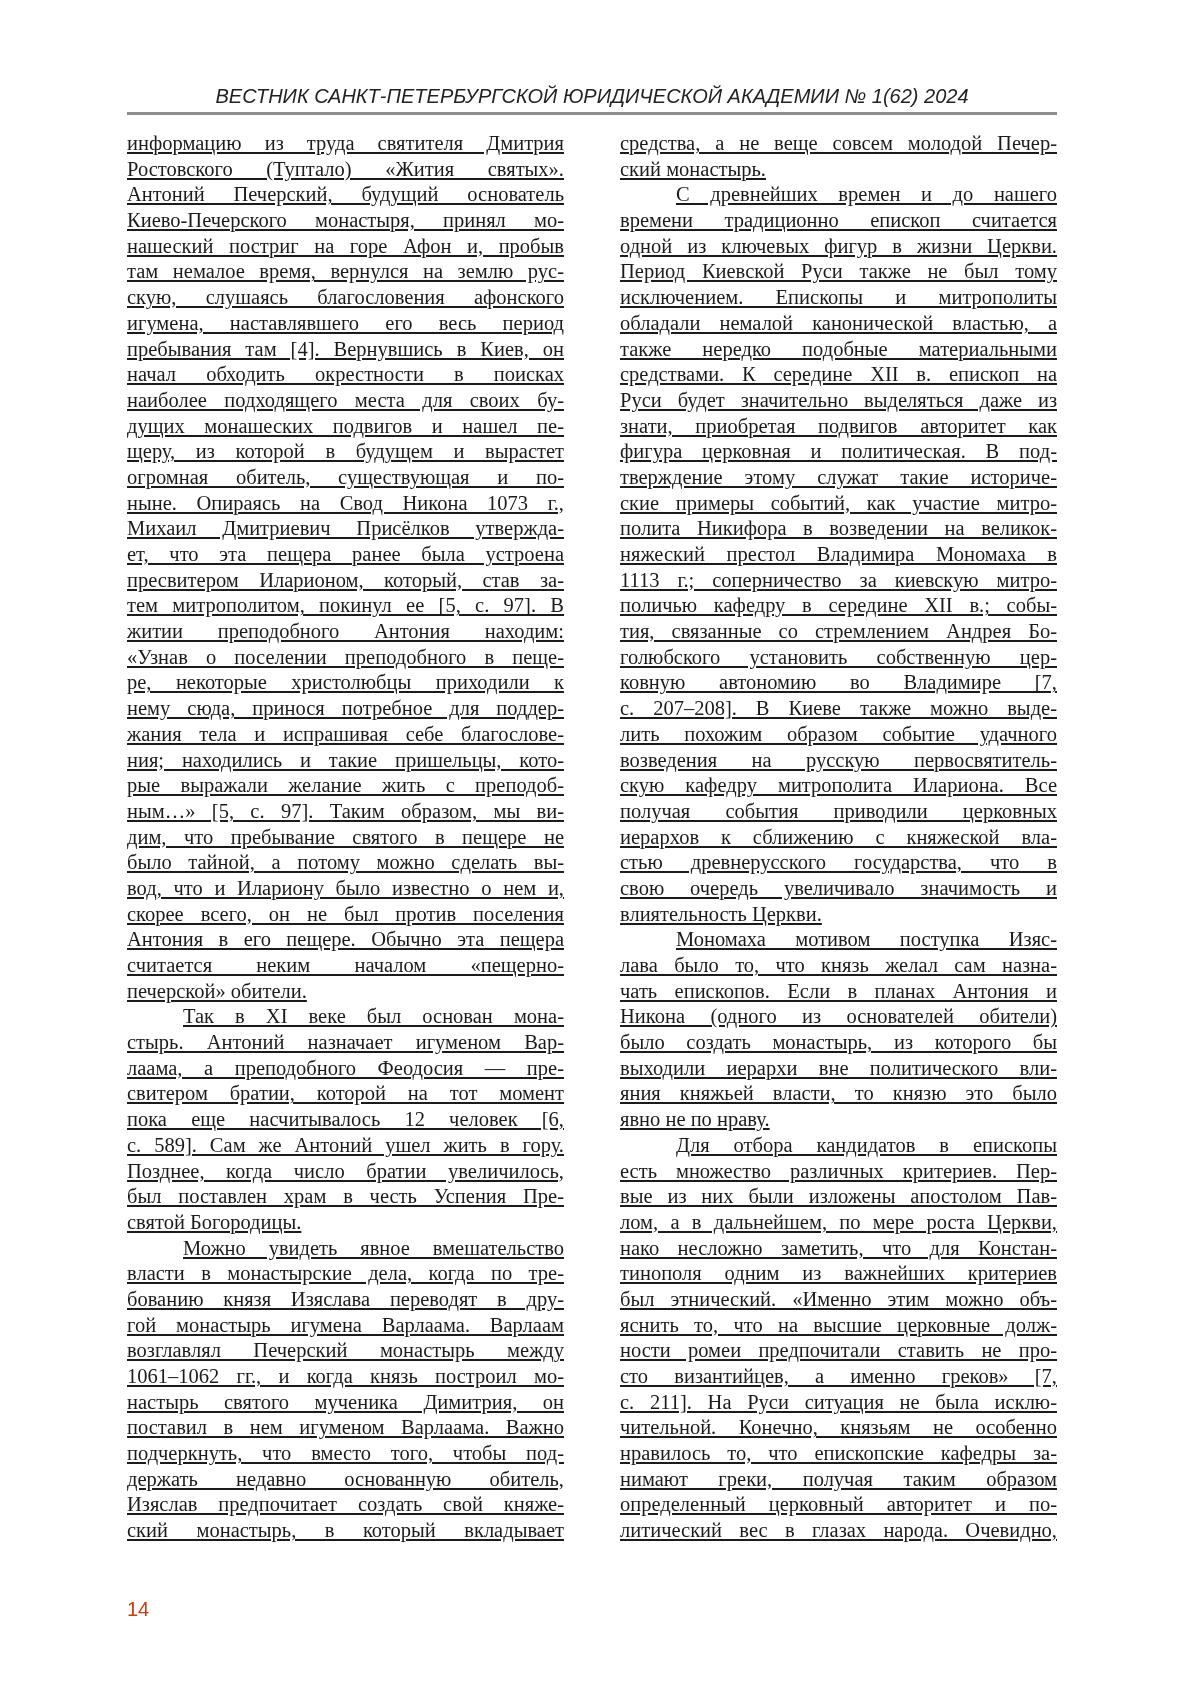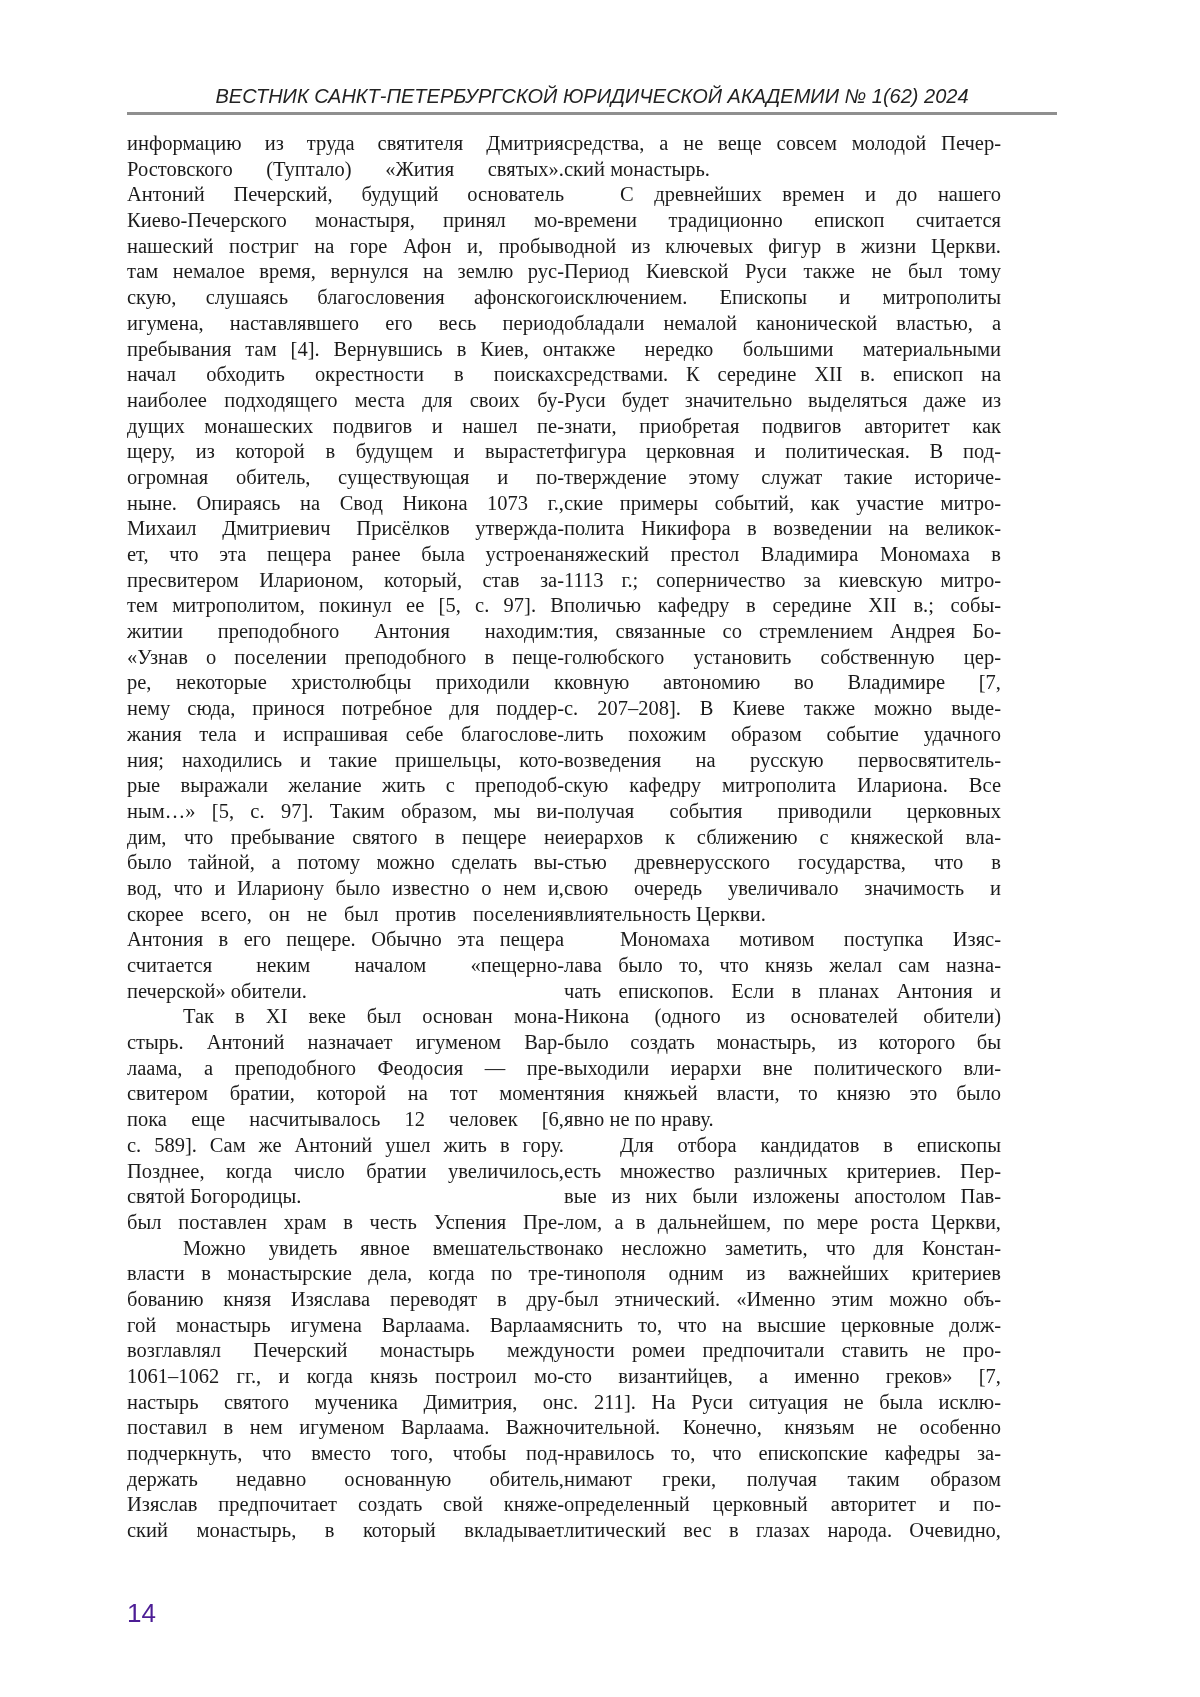--- a/index.html
+++ b/index.html
@@ -33,42 +33,44 @@
     width: 930px;
     height: 3px;
     background: #8f8f8f;
   }
   .columns {
     position: absolute;
     top: 131px;
     left: 127px;
     width: 930px;
     display: flex;
+    gap: 56px;
+    text-decoration: underline;
   }
   .column {
     width: 437px;
     font-size: 20.5px;
     line-height: 25.7px;
   }
   .line {
     text-align: justify;
     text-align-last: justify;
     white-space: normal;
     height: 25.7px;
     overflow: visible;
   }
   .line.first { text-indent: 56px; }
   .line.end { text-align-last: left; }
   .page-number {
     position: absolute;
     top: 1598px;
     left: 127px;
     font-family: "Liberation Sans", sans-serif;
-    font-size: 26px;
-    color: #4c1d95;
+    font-size: 20px;
+    color: #c2410c;
   }
 </style>
 </head>
 <body>
 
 <div class="page">
   <div class="header-title">ВЕСТНИК САНКТ-ПЕТЕРБУРГСКОЙ ЮРИДИЧЕСКОЙ АКАДЕМИИ № 1(62) 2024</div>
   <div class="header-rule"></div>
 
   <div class="columns">
@@ -107,22 +109,22 @@
         <div class="line">Антония в его пещере. Обычно эта пещера</div>
         <div class="line">считается неким началом «пещерно-</div>
         <div class="line end">печерской» обители.</div>
         <div class="line first">Так в XI веке был основан мона-</div>
         <div class="line">стырь. Антоний назначает игуменом Вар-</div>
         <div class="line">лаама, а преподобного Феодосия — пре-</div>
         <div class="line">свитером братии, которой на тот момент</div>
         <div class="line">пока еще насчитывалось 12 человек [6,</div>
         <div class="line">с. 589]. Сам же Антоний ушел жить в гору.</div>
         <div class="line">Позднее, когда число братии увеличилось,</div>
+        <div class="line">был поставлен храм в честь Успения Пре-</div>
         <div class="line end">святой Богородицы.</div>
-        <div class="line">был поставлен храм в честь Успения Пре-</div>
         <div class="line first">Можно увидеть явное вмешательство</div>
         <div class="line">власти в монастырские дела, когда по тре-</div>
         <div class="line">бованию князя Изяслава переводят в дру-</div>
         <div class="line">гой монастырь игумена Варлаама. Варлаам</div>
         <div class="line">возглавлял Печерский монастырь между</div>
         <div class="line">1061–1062 гг., и когда князь построил мо-</div>
         <div class="line">настырь святого мученика Димитрия, он</div>
         <div class="line">поставил в нем игуменом Варлаама. Важно</div>
         <div class="line">подчеркнуть, что вместо того, чтобы под-</div>
         <div class="line">держать недавно основанную обитель,</div>
@@ -131,21 +133,21 @@
       </div>
     <div class="column">
         <div class="line">средства, а не веще совсем молодой Печер-</div>
         <div class="line end">ский монастырь.</div>
         <div class="line first">С древнейших времен и до нашего</div>
         <div class="line">времени традиционно епископ считается</div>
         <div class="line">одной из ключевых фигур в жизни Церкви.</div>
         <div class="line">Период Киевской Руси также не был тому</div>
         <div class="line">исключением. Епископы и митрополиты</div>
         <div class="line">обладали немалой канонической властью, а</div>
-        <div class="line">также нередко большими материальными</div>
+        <div class="line">также нередко подобные материальными</div>
         <div class="line">средствами. К середине XII в. епископ на</div>
         <div class="line">Руси будет значительно выделяться даже из</div>
         <div class="line">знати, приобретая подвигов авторитет как</div>
         <div class="line">фигура церковная и политическая. В под-</div>
         <div class="line">тверждение этому служат такие историче-</div>
         <div class="line">ские примеры событий, как участие митро-</div>
         <div class="line">полита Никифора в возведении на великок-</div>
         <div class="line">няжеский престол Владимира Мономаха в</div>
         <div class="line">1113 г.; соперничество за киевскую митро-</div>
         <div class="line">поличью кафедру в середине XII в.; собы-</div>

